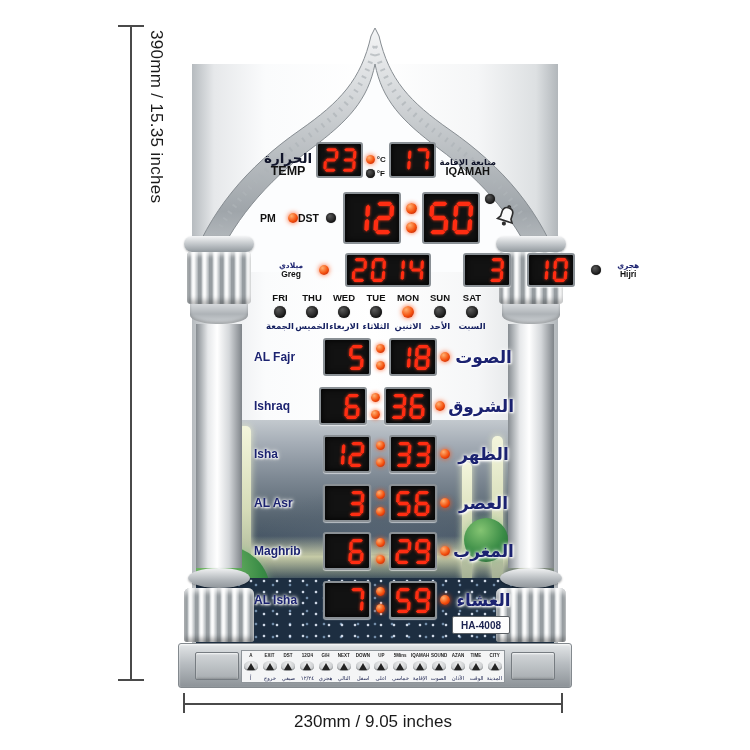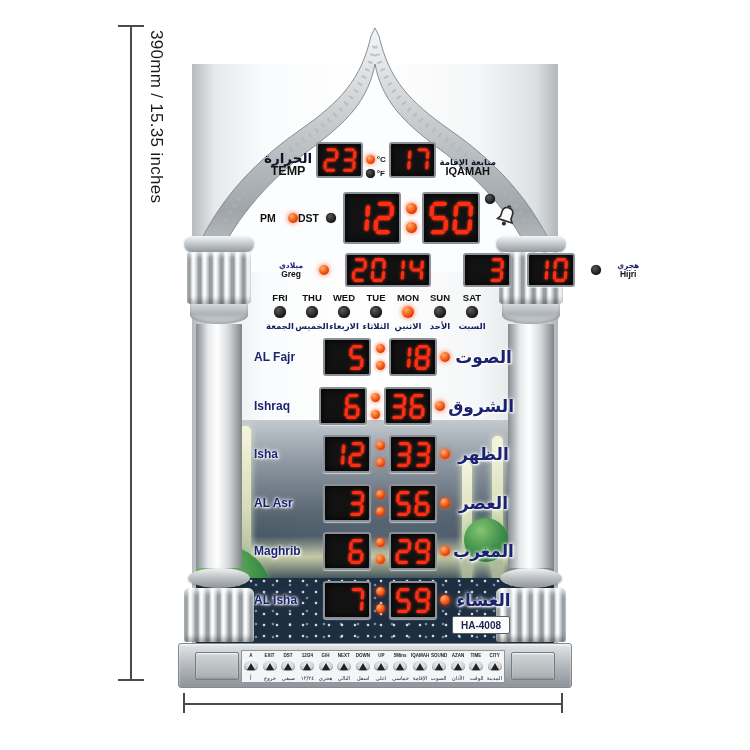--- a/index.html
+++ b/index.html
@@ -155,20 +155,21 @@
 
 <div class="canvas">
 
   <div class="dim dim-vline"></div>
   <div class="dim dim-vcap t"></div>
   <div class="dim dim-vcap b"></div>
   <div class="dim-vtext">390mm / 15.35 inches</div>
   <div class="dim dim-hline"></div>
   <div class="dim dim-htick l"></div>
   <div class="dim dim-htick r"></div>
+  <div class="dim-htext">230mm / 9.05 inches</div>
 
   <div class="clock">
     <div class="face"></div>
 
     <div class="scene">
       <div class="ridge"></div>
       <div class="litband"></div>
       <div class="min" style="left:42px;top:6px;width:13px;height:152px;"></div>
       <div class="min" style="left:24px;top:62px;width:8px;height:96px;"></div>
       <div class="min" style="left:266px;top:42px;width:10px;height:118px;"></div>

